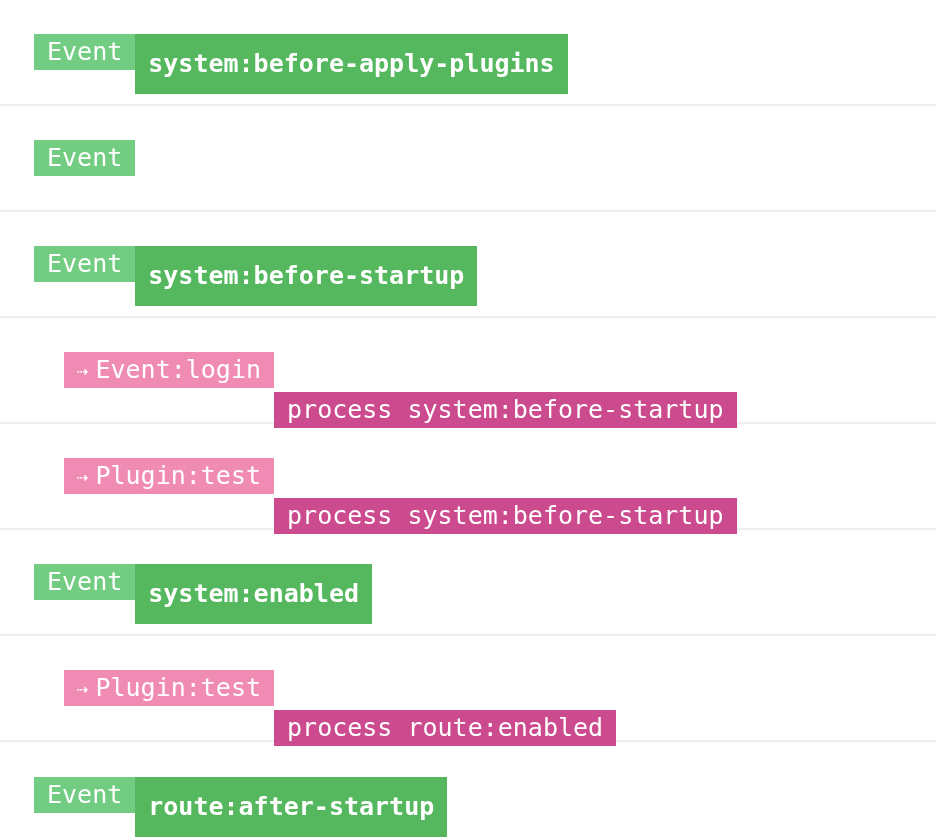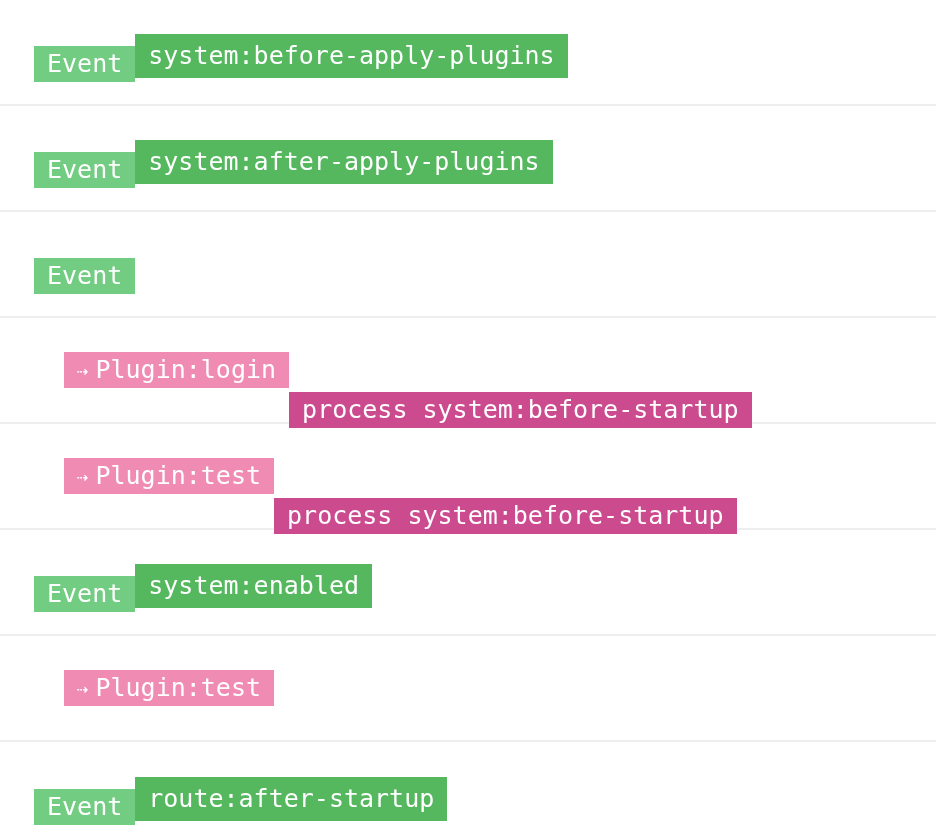--- a/index.html
+++ b/index.html
@@ -51,25 +51,25 @@
     color: #ffffff;
     height: 36px;
     line-height: 36px;
     font-size: 25px;
     white-space: pre;
   }
   
   .badge.event .tag {
     background: #72cd82;
     padding: 0 13px;
-    margin-top: 12px;
   }
   .badge.event .msg {
     background: #55b85f;
-    padding: 4px 13px;
+    padding: 12px 13px;
+    font-weight: bold;
   }
   
   .badge.plugin .tag {
     background: #f08cb4;
     padding: 0 13px;
   }
   .badge.plugin .msg {
     background: #cc4a8e;
     padding: 0 13px;
     margin-top: 40px;
@@ -90,49 +90,50 @@
 <div id="log">
     <div class="row event-row">
       <div class="badge event">
         <span class="tag"><span>Event</span></span>
         <span class="msg">system:before-apply-plugins</span>
       </div>
     </div>
     <div class="row event-row">
       <div class="badge event">
         <span class="tag"><span>Event</span></span>
-        <span class="msg">system:after-apply-plugins</span>
       </div>
     </div>
     <div class="row event-row">
       <div class="badge event">
         <span class="tag"><span>Event</span></span>
+        <span class="msg">system:before-startup</span>
       </div>
     </div>
     <div class="row plugin-row">
       <div class="badge plugin">
-        <span class="tag"><span class="arrow-icon">⇢</span><span>Plugin:login</span></span>
+        <span class="tag"><span class="arrow-icon">⇢</span><span>Event:login</span></span>
         <span class="msg">process system:before-startup</span>
       </div>
     </div>
     <div class="row plugin-row">
       <div class="badge plugin">
         <span class="tag"><span class="arrow-icon">⇢</span><span>Plugin:test</span></span>
         <span class="msg">process system:before-startup</span>
       </div>
     </div>
     <div class="row event-row">
       <div class="badge event">
         <span class="tag"><span>Event</span></span>
         <span class="msg">system:enabled</span>
       </div>
     </div>
     <div class="row plugin-row">
       <div class="badge plugin">
         <span class="tag"><span class="arrow-icon">⇢</span><span>Plugin:test</span></span>
+        <span class="msg">process route:enabled</span>
       </div>
     </div>
     <div class="row event-row last">
       <div class="badge event">
         <span class="tag"><span>Event</span></span>
         <span class="msg">route:after-startup</span>
       </div>
     </div>
   </div>
 

